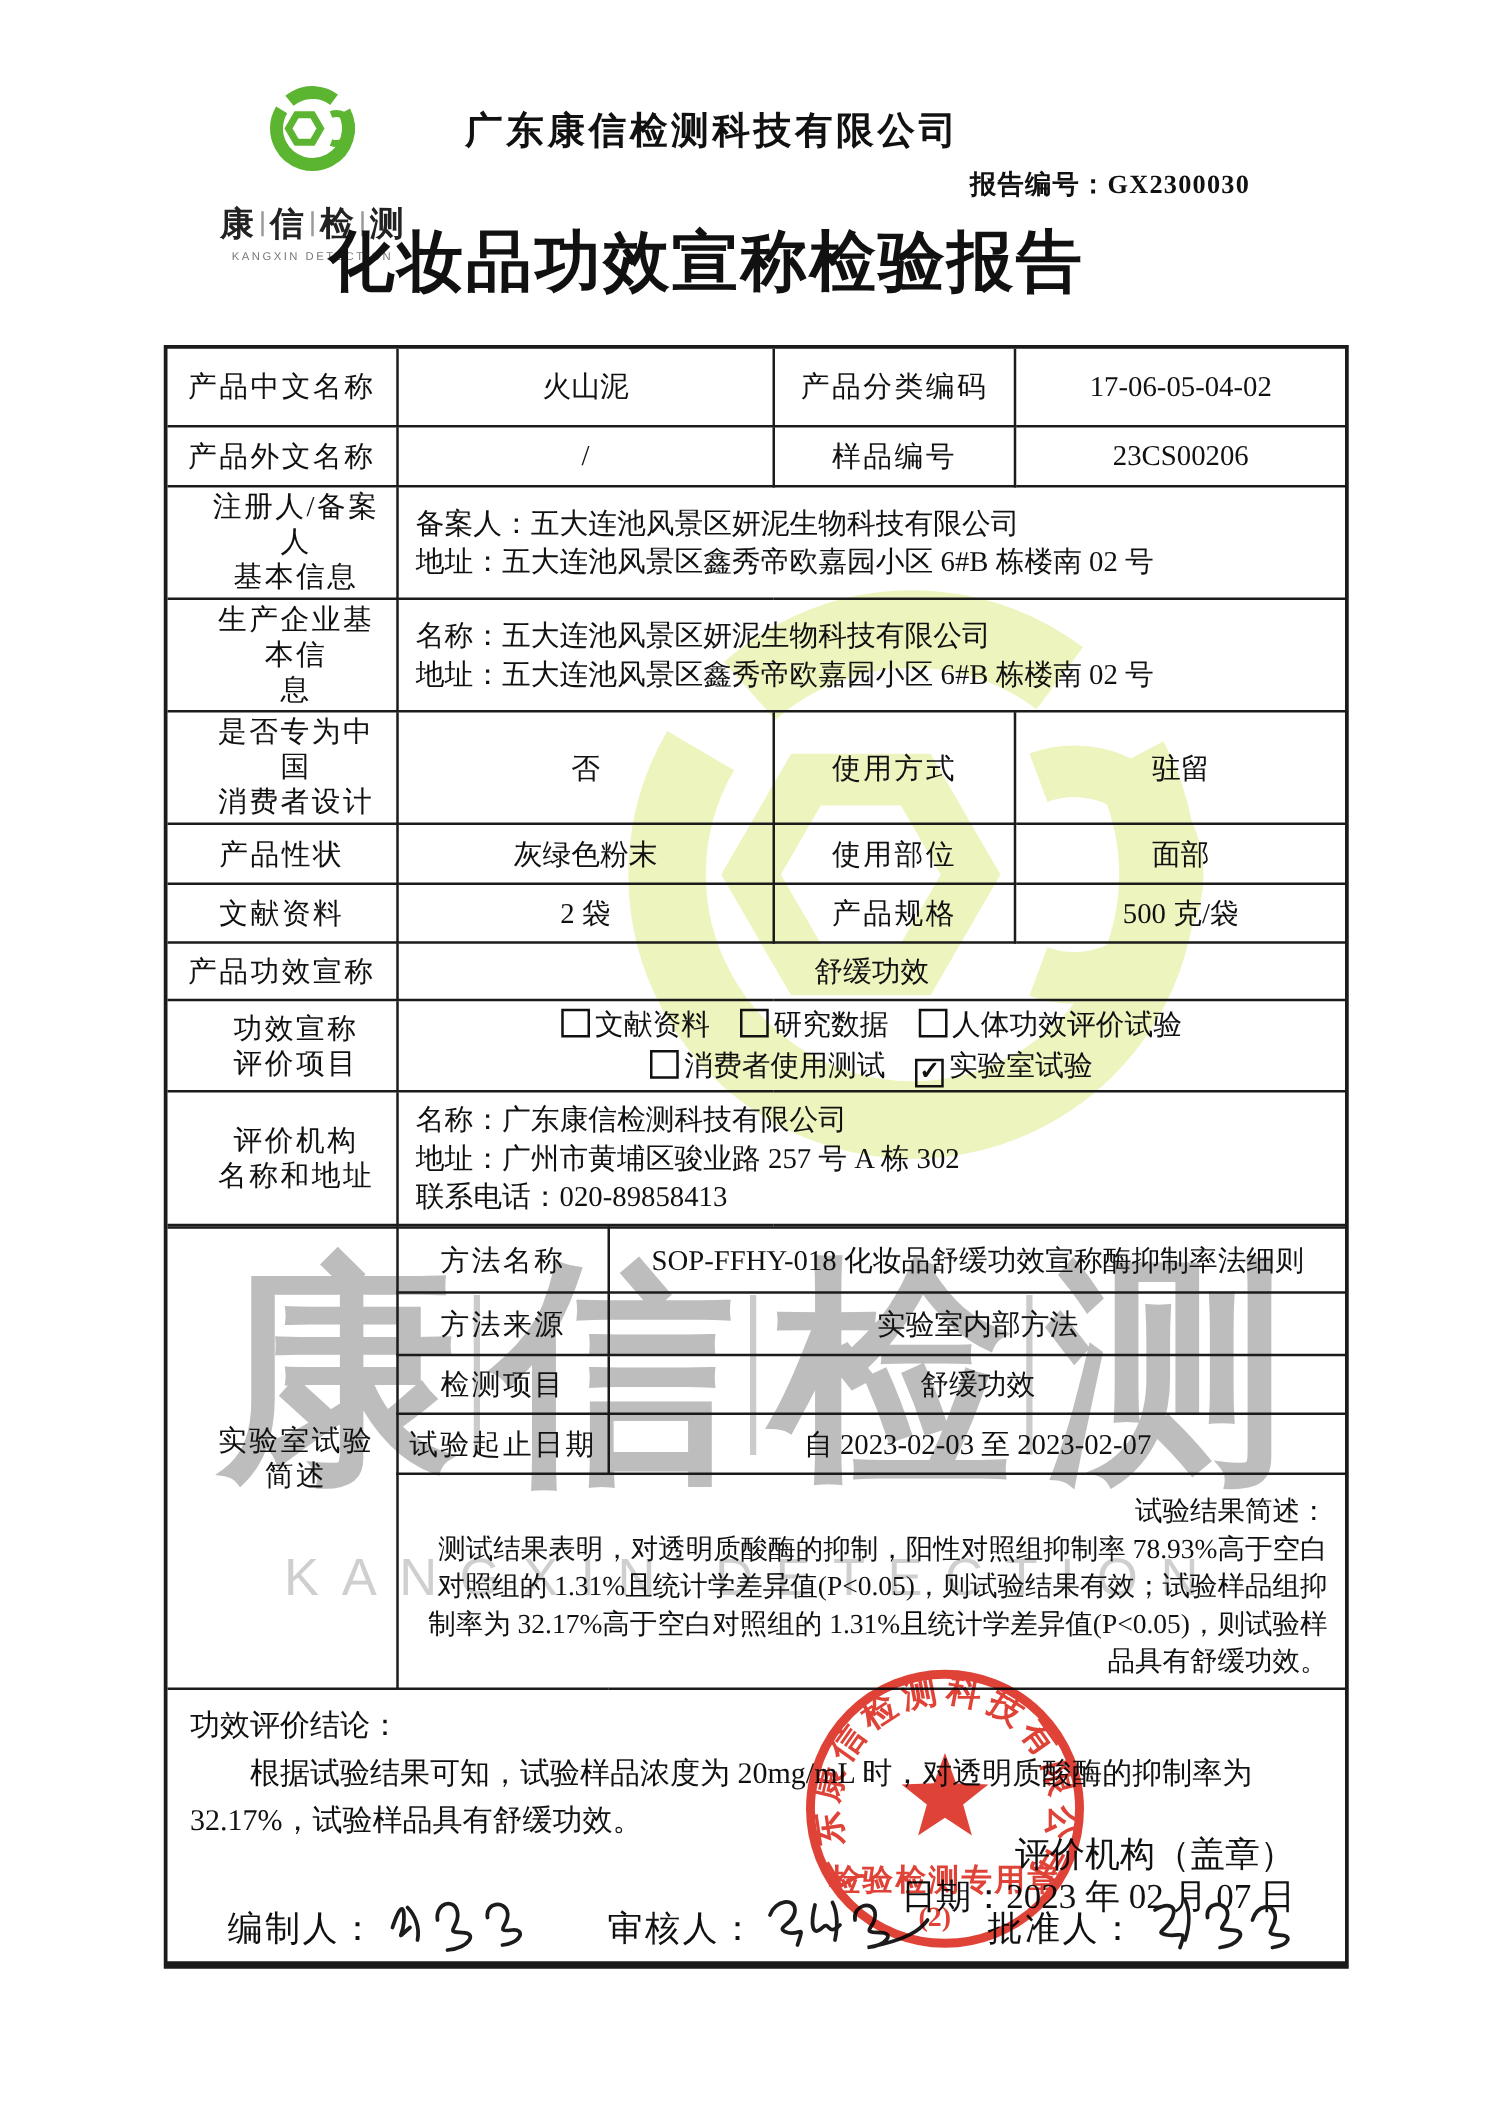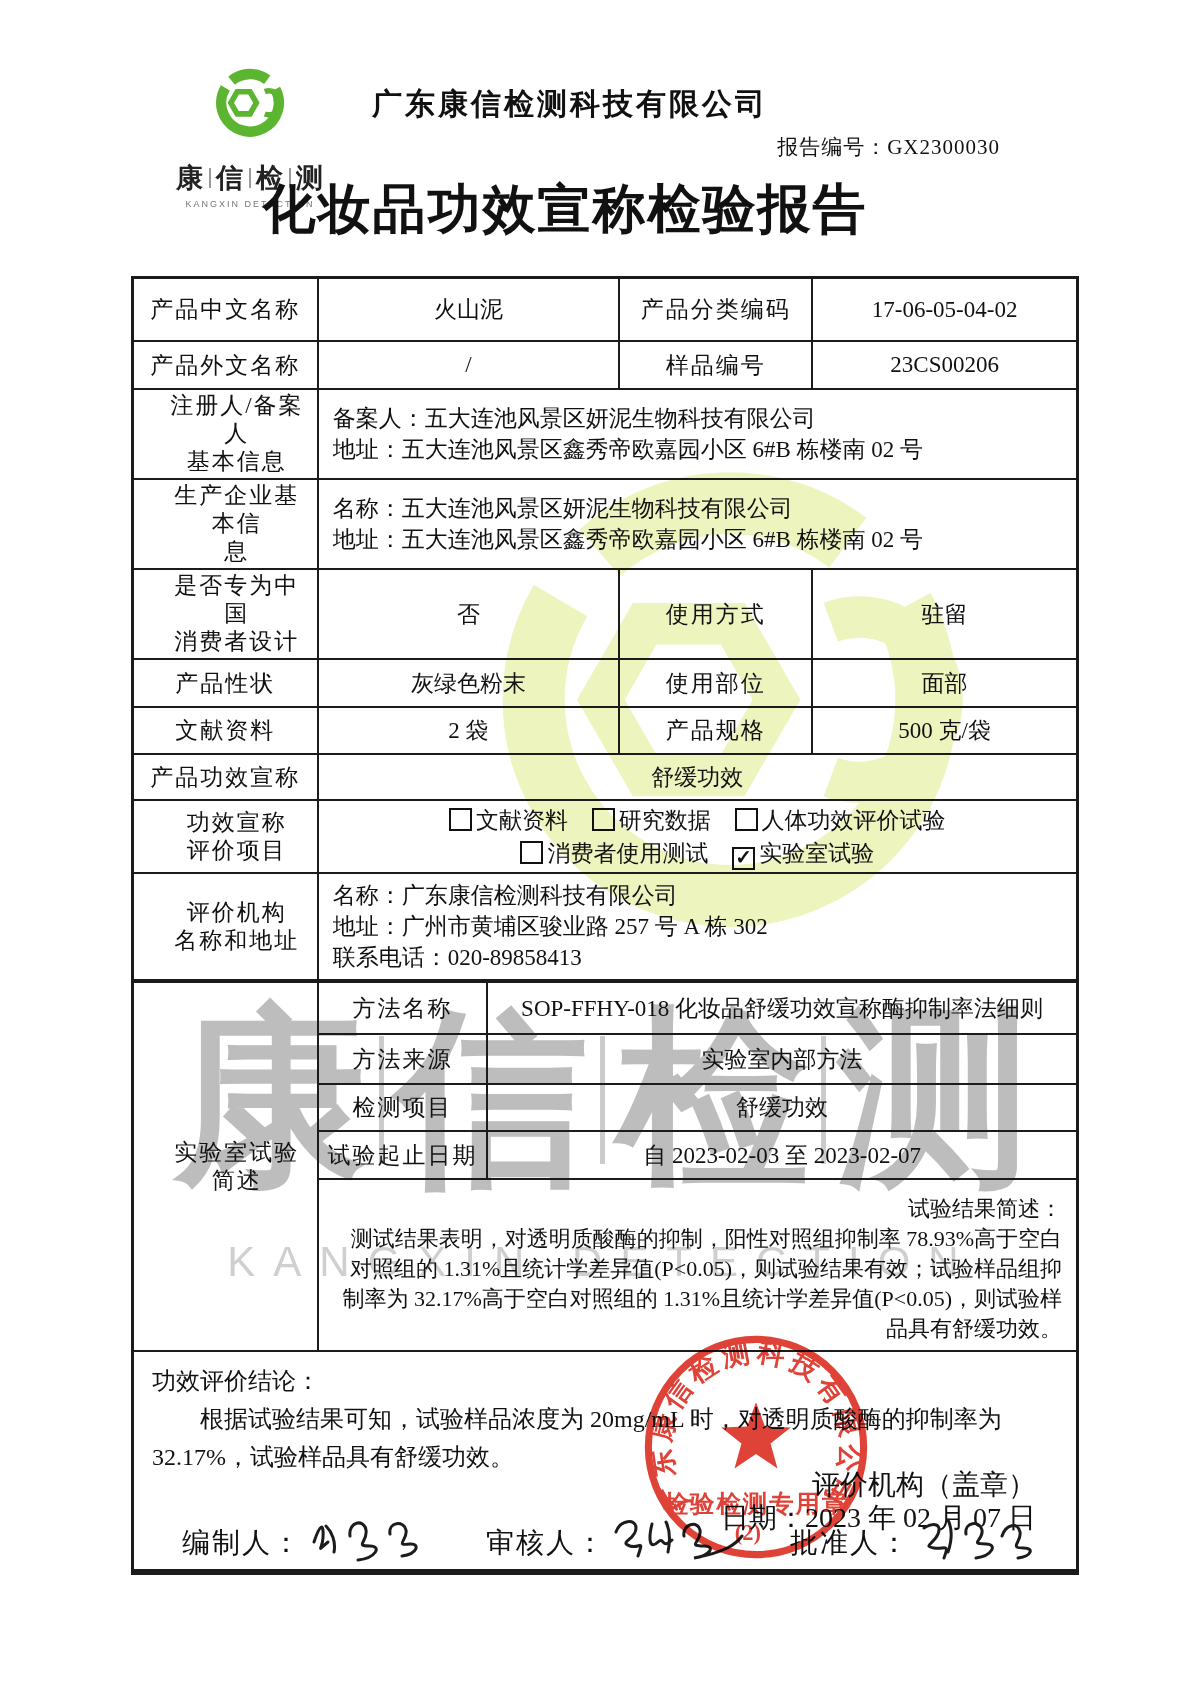--- a/index.html
+++ b/index.html
@@ -18,21 +18,21 @@
   
   .logo{position:absolute;left:160px;top:58px;width:180px;text-align:center;z-index:1;}
   .logo-cn{margin-top:2px;display:flex;align-items:center;justify-content:center;
            font-size:27px;font-weight:bold;color:#222;letter-spacing:1px;}
   .logo-cn i{display:inline-block;width:2px;height:20px;background:#9a9a9a;margin:0 5px;}
   .logo-en{margin-top:3px;font-size:9px;letter-spacing:2px;color:#777;
            font-family:"Liberation Sans",sans-serif;}
   .company{position:absolute;left:0;top:84px;width:1140px;text-align:center;z-index:1;
            font-size:30px;font-weight:bold;letter-spacing:3px;}
   .report-no{position:absolute;top:133px;right:204px;z-index:1;
-             font-size:21px;font-weight:normal;letter-spacing:1px;}
+             font-size:21px;font-weight:bold;letter-spacing:1px;}
   .doc-title{position:absolute;left:0;top:174px;width:1130px;text-align:center;z-index:1;
              font-size:53px;font-weight:bold;letter-spacing:2px;
              font-family:"Liberation Sans","DejaVu Sans",sans-serif;}
   
   .sheet{position:absolute;left:131px;top:276px;width:942px;z-index:1;
          border:3px solid #1b1b1b;border-bottom-width:6px;}
   table{border-collapse:collapse;width:100%;table-layout:fixed;}
   td{border:2px solid #1b1b1b;font-size:23px;padding:2px 6px;vertical-align:middle;}
   .t4 tr td:first-child,.t3 tr td:first-child{border-left:none;}
   .t4 tr td:last-child,.t3 tr td:last-child{border-right:none;}

